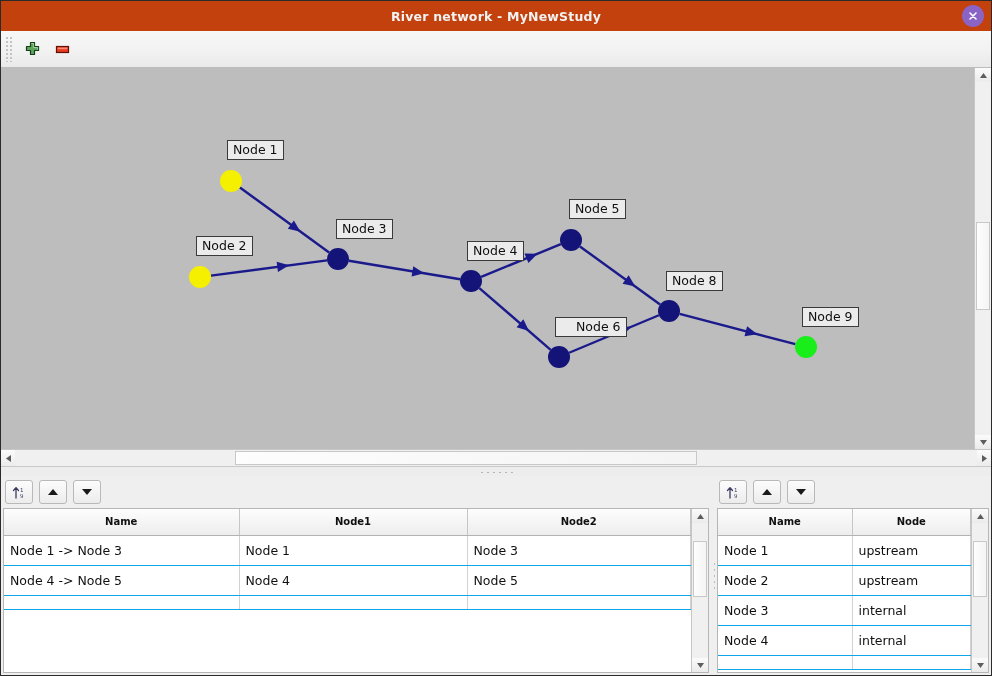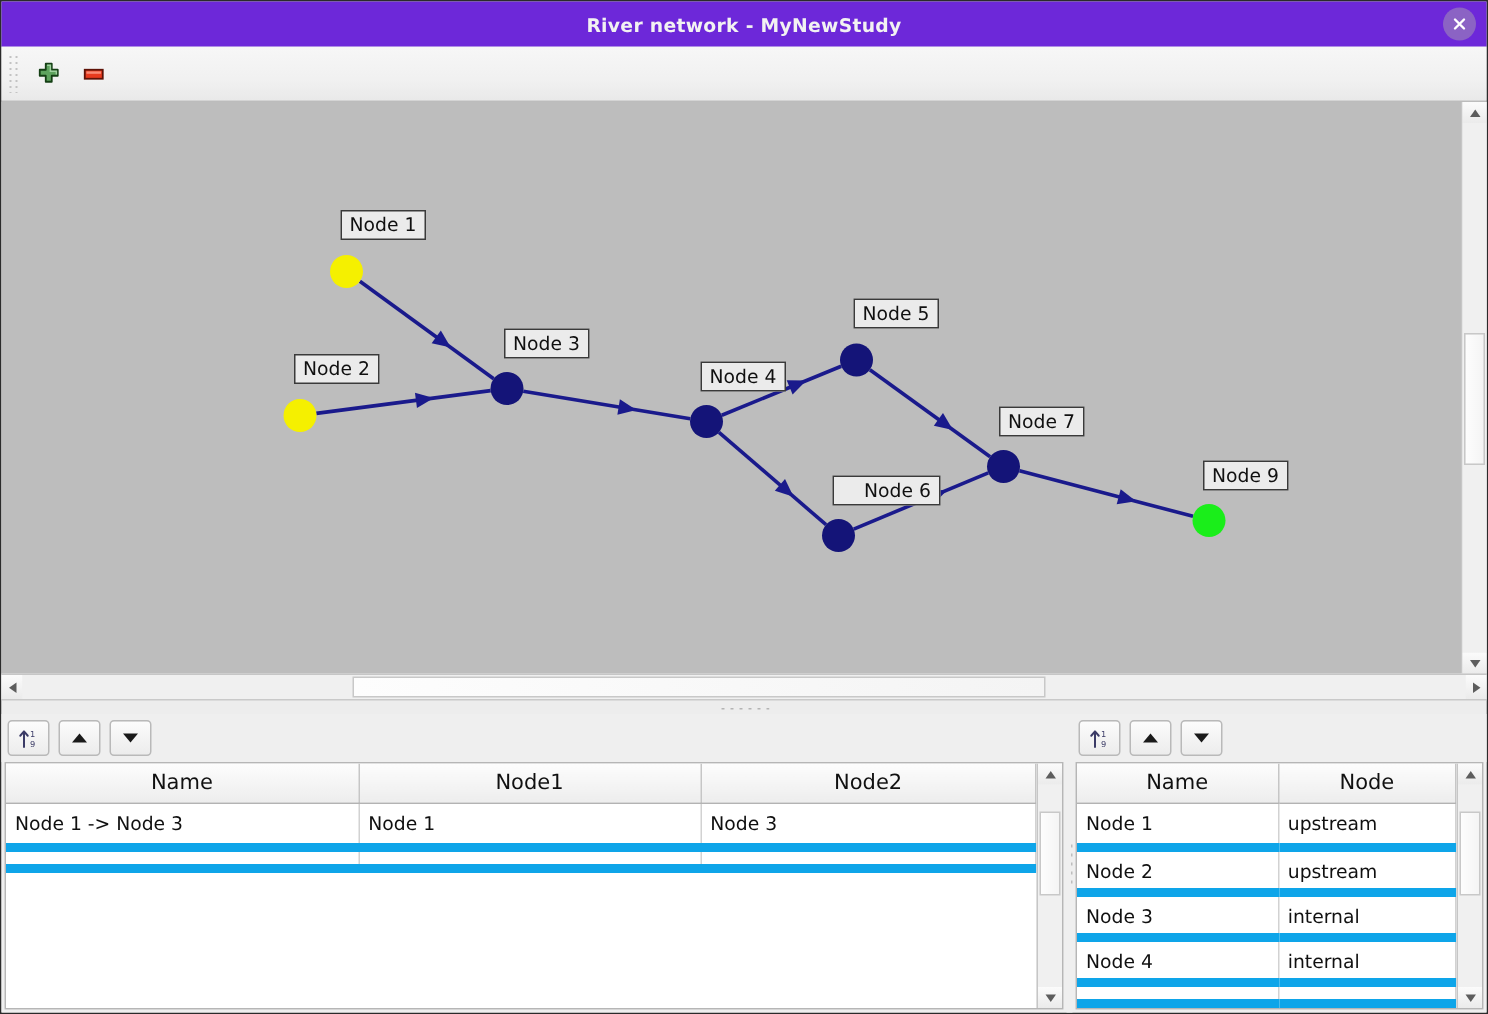--- a/index.html
+++ b/index.html
@@ -13,21 +13,21 @@
   #window {
     width: 992px; height: 676px;
     display: flex; flex-direction: column;
     background: #efefef;
     border: 1px solid #2b2b2b;
   }
 
   
   #titlebar {
     height: 30px; flex: 0 0 30px;
-    background: #6d28d9;
+    background: #c2410c;
     position: relative;
     display: flex; align-items: center; justify-content: center;
   }
   #title-text {
     color: #f2f2f2;
     font-size: 12.5px;
     font-weight: bold;
     letter-spacing: .2px;
     user-select: none;
   }
@@ -188,30 +188,30 @@
     border-collapse: collapse;
     table-layout: fixed;
     font-size: 12.5px;
     color: #101010;
   }
   table.grid th {
     height: 26px;
     background: linear-gradient(to bottom,#fdfdfd,#ededed);
     border-right: 1px solid #c6c6c6;
     border-bottom: 1px solid #b3b3b3;
-    font-weight: normal;
-    font-size: 14px;
+    font-weight: bold;
+    font-size: 10px;
     text-align: center;
     color: #101010;
     user-select: none;
   }
   table.grid td {
     height: 30px;
     border-right: 1px solid #d2d2d2;
-    border-bottom: 6px solid #0ea5e9;
+    border-bottom: 1px solid #0ea5e9;
     padding: 0 6px;
     background: #ffffff;
     white-space: nowrap;
     overflow: hidden;
   }
   table.grid tr.partial td { height: 14px; }
 </style>
 </head>
 <body>
 
@@ -271,21 +271,21 @@
             <circle cx="668" cy="243" r="11" fill="#141478"></circle>
             <circle cx="805" cy="279" r="11" fill="#1aee1a"></circle>
           </svg>
         <div id="node-labels">
             <div class="node-label" style="left: 226px; top: 72px;">Node 1</div>
             <div class="node-label" style="left: 195px; top: 168px;">Node 2</div>
             <div class="node-label" style="left: 335px; top: 151px;">Node 3</div>
             <div class="node-label" style="left: 466px; top: 173px;">Node 4</div>
             <div class="node-label" style="left: 568px; top: 131px;">Node 5</div>
             <div class="node-label" style="left: 554px; top: 249px; padding-left: 20px;">Node 6</div>
-            <div class="node-label" style="left: 665px; top: 203px;">Node 7</div>
+            <div class="node-label" style="left: 665px; top: 203px;">Node 8</div>
             <div class="node-label" style="left: 801px; top: 239px;">Node 9</div>
           </div>
       </div>
       <div class="vscroll">
         <div class="sb-arrow">
           <svg width="9" height="7" viewBox="0 0 9 7">
             <path d="M4.5 1 L8 6 L1 6 Z" fill="#5d5d5d"></path>
           </svg>
         </div>
         <div class="sb-track">
@@ -355,20 +355,25 @@
                   <th>Node1</th>
                   <th>Node2</th>
                 </tr>
               </thead>
             <tbody id="branches-body">
                 <tr>
                   <td>Node 1 -&gt; Node 3</td>
                   <td>Node 1</td>
                   <td>Node 3</td>
                 </tr>
+                <tr>
+                  <td>Node 4 -&gt; Node 5</td>
+                  <td>Node 4</td>
+                  <td>Node 5</td>
+                </tr>
                 <tr class="partial">
                   <td></td>
                   <td></td>
                   <td></td>
                 </tr>
               </tbody>
           </table>
         </div>
         <div class="vscroll">
           <div class="sb-arrow">

